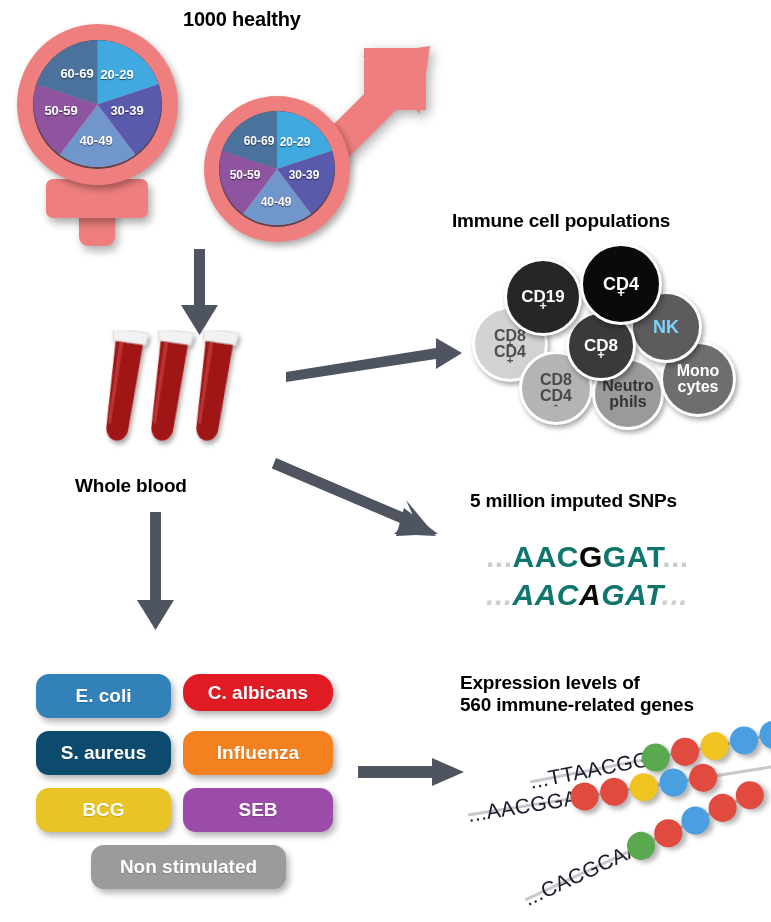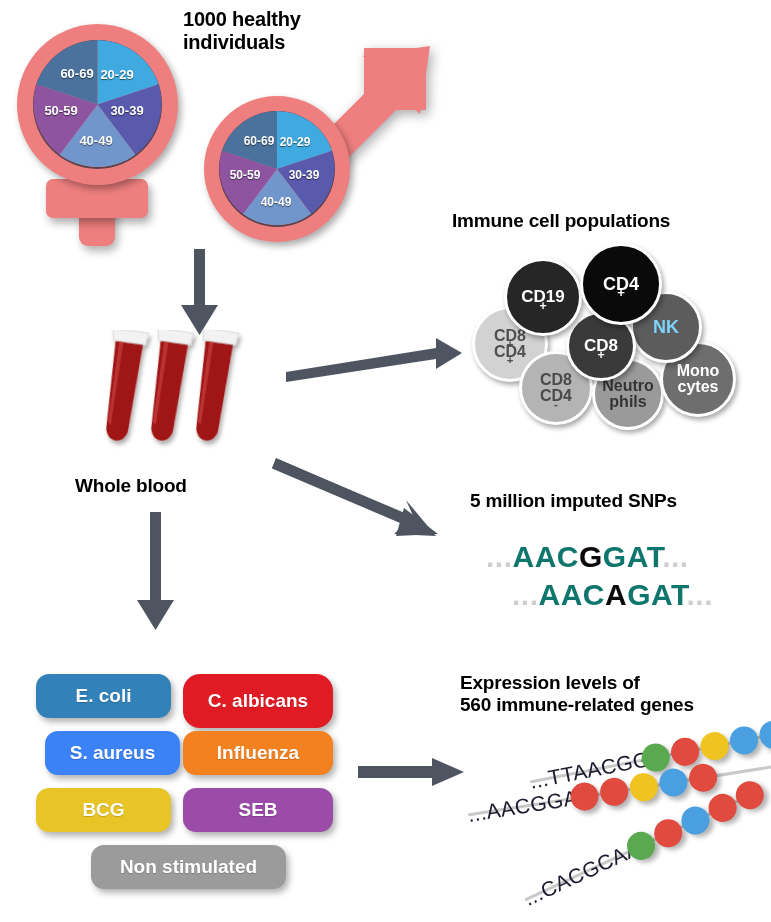--- a/index.html
+++ b/index.html
@@ -134,21 +134,20 @@
     box-shadow: 3px 4px 5px rgba(0,0,0,0.3);
   }
 </style>
 </head>
 <body>
 
 <div id="stage">
 
   <div class="abs heading" style="left:183px; top:8px; width:180px; font-size:20px;">
     <div>1000 healthy</div>
-    <div>individuals</div>
   </div>
 
   <div class="sym-wrap" style="left:10px; top:18px; width:175px; height:240px;">
 
     <div class="f-down" style="left:69px; top:118px; width:36px; height:110px;"></div>
     <div class="f-bar" style="left:36px; top:161px; width:102px; height:39px;"></div>
     <div class="sym-ring" style="left:7px; top:6px; width:161px; height:161px;"></div>
     <div class="pie" style="left:23px; top:22px; width:129px; height:129px;">
       <svg width="129" height="129" viewBox="0 0 129 129">
 
@@ -286,27 +285,27 @@
           <span>CD4<span class="sup">+</span></span>
         </div>
     </div>
   </div>
 
   <div class="abs heading" style="left:470px; top:490px; width:290px; font-size:19px;">5 million imputed SNPs</div>
 
   <div class="snp-row" style="left:486px; top:540px; font-size:30px;">
     <span class="snp-dim2">...</span><span class="snp-dim">AAC</span><span class="snp-hi">G</span><span class="snp-dim">GAT</span><span class="snp-dim2">...</span>
   </div>
-  <div class="snp-row" style="left:512px; top:578px; font-size:30px;">
+  <div class="snp-row" style="left:486px; top:578px; font-size:30px;font-style:italic;">
     <span class="snp-dim2">...</span><span class="snp-dim">AAC</span><span class="snp-hi">A</span><span class="snp-dim">GAT</span><span class="snp-dim2">...</span>
   </div>
 
   <div class="pill" style="left:36px; top:674px; width:135px; height:44px; background:#3281b8; font-size:19px;">E. coli</div>
-  <div class="pill" style="left:183px; top:674px; width:150px; height:54px; background:#e01b24; font-size:19px;border-radius:17px;">C. albicans</div>
-  <div class="pill" style="left:45px; top:731px; width:135px; height:44px; background:#3b82f6; font-size:19px;">S. aureus</div>
+  <div class="pill" style="left:183px; top:674px; width:150px; height:37px; background:#e01b24; font-size:19px;border-radius:17px;">C. albicans</div>
+  <div class="pill" style="left:36px; top:731px; width:135px; height:44px; background:#0c4a6e; font-size:19px;">S. aureus</div>
   <div class="pill" style="left:36px; top:788px; width:135px; height:44px; background:#e8c426; font-size:19px;">BCG</div>
   <div class="pill" style="left:183px; top:731px; width:150px; height:44px; background:#f4811f; font-size:19px;">Influenza</div>
   <div class="pill" style="left:183px; top:788px; width:150px; height:44px; background:#9b4ba8; font-size:19px;">SEB</div>
   <div class="pill" style="left:91px; top:845px; width:195px; height:44px; background:#9b9b9b; font-size:19px;">Non stimulated</div>
 
   <svg class="arrow-svg" width="110" height="46" viewBox="0 0 110 46" style="left:358px; top:750px;">
     <rect x="0" y="16" width="78" height="12" fill="#4f5560"></rect>
     <path d="M74 8 L106 22 L74 36 Z" fill="#4f5560"></path>
   </svg>
 

